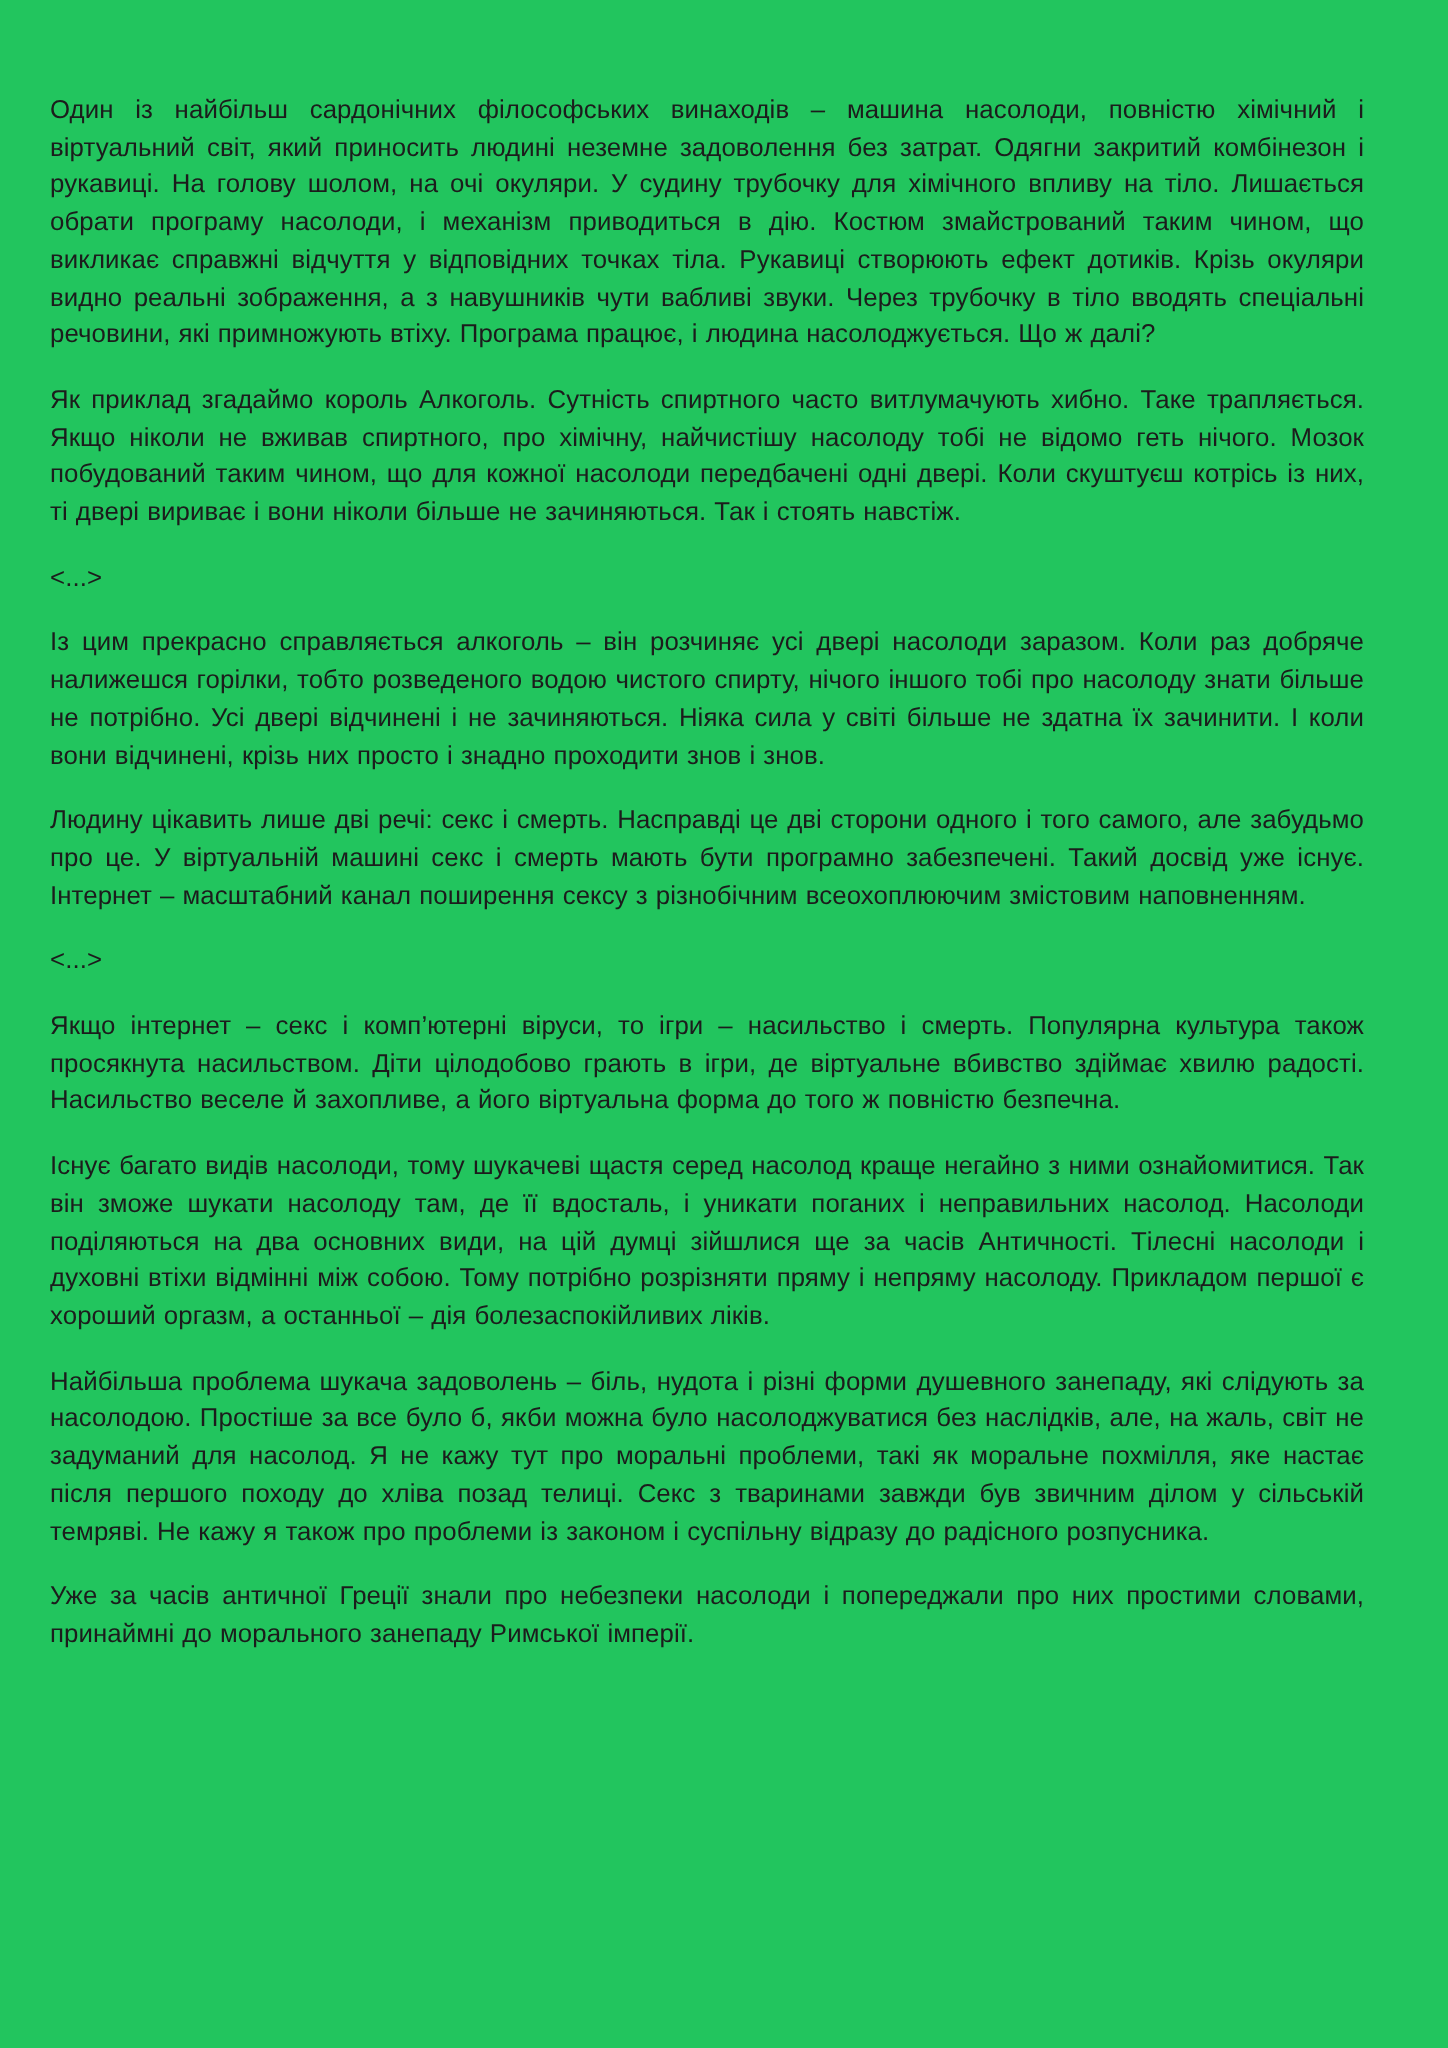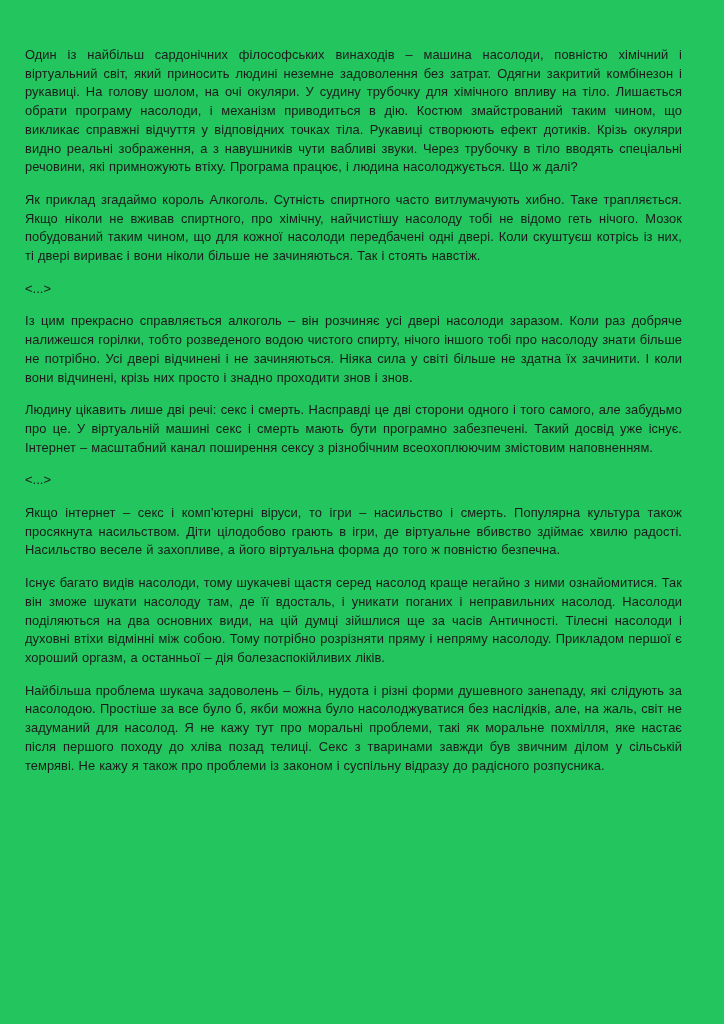--- a/index.html
+++ b/index.html
@@ -41,13 +41,14 @@
 <div class="page">
   <p class="paragraph">Один із найбільш сардонічних філософських винаходів – машина насолоди, повністю хімічний і віртуальний світ, який приносить людині неземне задоволення без затрат. Одягни закритий комбінезон і рукавиці. На голову шолом, на очі окуляри. У судину трубочку для хімічного впливу на тіло. Лишається обрати програму насолоди, і механізм приводиться в дію. Костюм змайстрований таким чином, що викликає справжні відчуття у відповідних точках тіла. Рукавиці створюють ефект дотиків. Крізь окуляри видно реальні зображення, а з навушників чути вабливі звуки. Через трубочку в тіло вводять спеціальні речовини, які примножують втіху. Програма працює, і людина насолоджується. Що ж далі?</p>
   <p class="paragraph">Як приклад згадаймо король Алкоголь. Сутність спиртного часто витлумачують хибно. Таке трапляється. Якщо ніколи не вживав спиртного, про хімічну, найчистішу насолоду тобі не відомо геть нічого. Мозок побудований таким чином, що для кожної насолоди передбачені одні двері. Коли скуштуєш котрісь із них, ті двері вириває і вони ніколи більше не зачиняються. Так і стоять навстіж.</p>
   <p class="paragraph ellipsis-break">&lt;...&gt;</p>
   <p class="paragraph">Із цим прекрасно справляється алкоголь – він розчиняє усі двері насолоди заразом. Коли раз добряче налижешся горілки, тобто розведеного водою чистого спирту, нічого іншого тобі про насолоду знати більше не потрібно. Усі двері відчинені і не зачиняються. Ніяка сила у світі більше не здатна їх зачинити. І коли вони відчинені, крізь них просто і знадно проходити знов і знов.</p>
   <p class="paragraph">Людину цікавить лише дві речі: секс і смерть. Насправді це дві сторони одного і того самого, але забудьмо про це. У віртуальній машині секс і смерть мають бути програмно забезпечені. Такий досвід уже існує. Інтернет – масштабний канал поширення сексу з різнобічним всеохоплюючим змістовим наповненням.</p>
   <p class="paragraph ellipsis-break">&lt;...&gt;</p>
   <p class="paragraph">Якщо інтернет – секс і комп’ютерні віруси, то ігри – насильство і смерть. Популярна культура також просякнута насильством. Діти цілодобово грають в ігри, де віртуальне вбивство здіймає хвилю радості. Насильство веселе й захопливе, а його віртуальна форма до того ж повністю безпечна.</p>
   <p class="paragraph">Існує багато видів насолоди, тому шукачеві щастя серед насолод краще негайно з ними ознайомитися. Так він зможе шукати насолоду там, де її вдосталь, і уникати поганих і неправильних насолод. Насолоди поділяються на два основних види, на цій думці зійшлися ще за часів Античності. Тілесні насолоди і духовні втіхи відмінні між собою. Тому потрібно розрізняти пряму і непряму насолоду. Прикладом першої є хороший оргазм, а останньої – дія болезаспокійливих ліків.</p>
   <p class="paragraph">Найбільша проблема шукача задоволень – біль, нудота і різні форми душевного занепаду, які слідують за насолодою. Простіше за все було б, якби можна було насолоджуватися без наслідків, але, на жаль, світ не задуманий для насолод. Я не кажу тут про моральні проблеми, такі як моральне похмілля, яке настає після першого походу до хліва позад телиці. Секс з тваринами завжди був звичним ділом у сільській темряві. Не кажу я також про проблеми із законом і суспільну відразу до радісного розпусника.</p>
+  <p class="paragraph">Уже за часів античної Греції знали про небезпеки насолоди і попереджали про них простими словами, принаймні до морального занепаду Римської імперії.</p>
 </div>
 
 </body></html>

